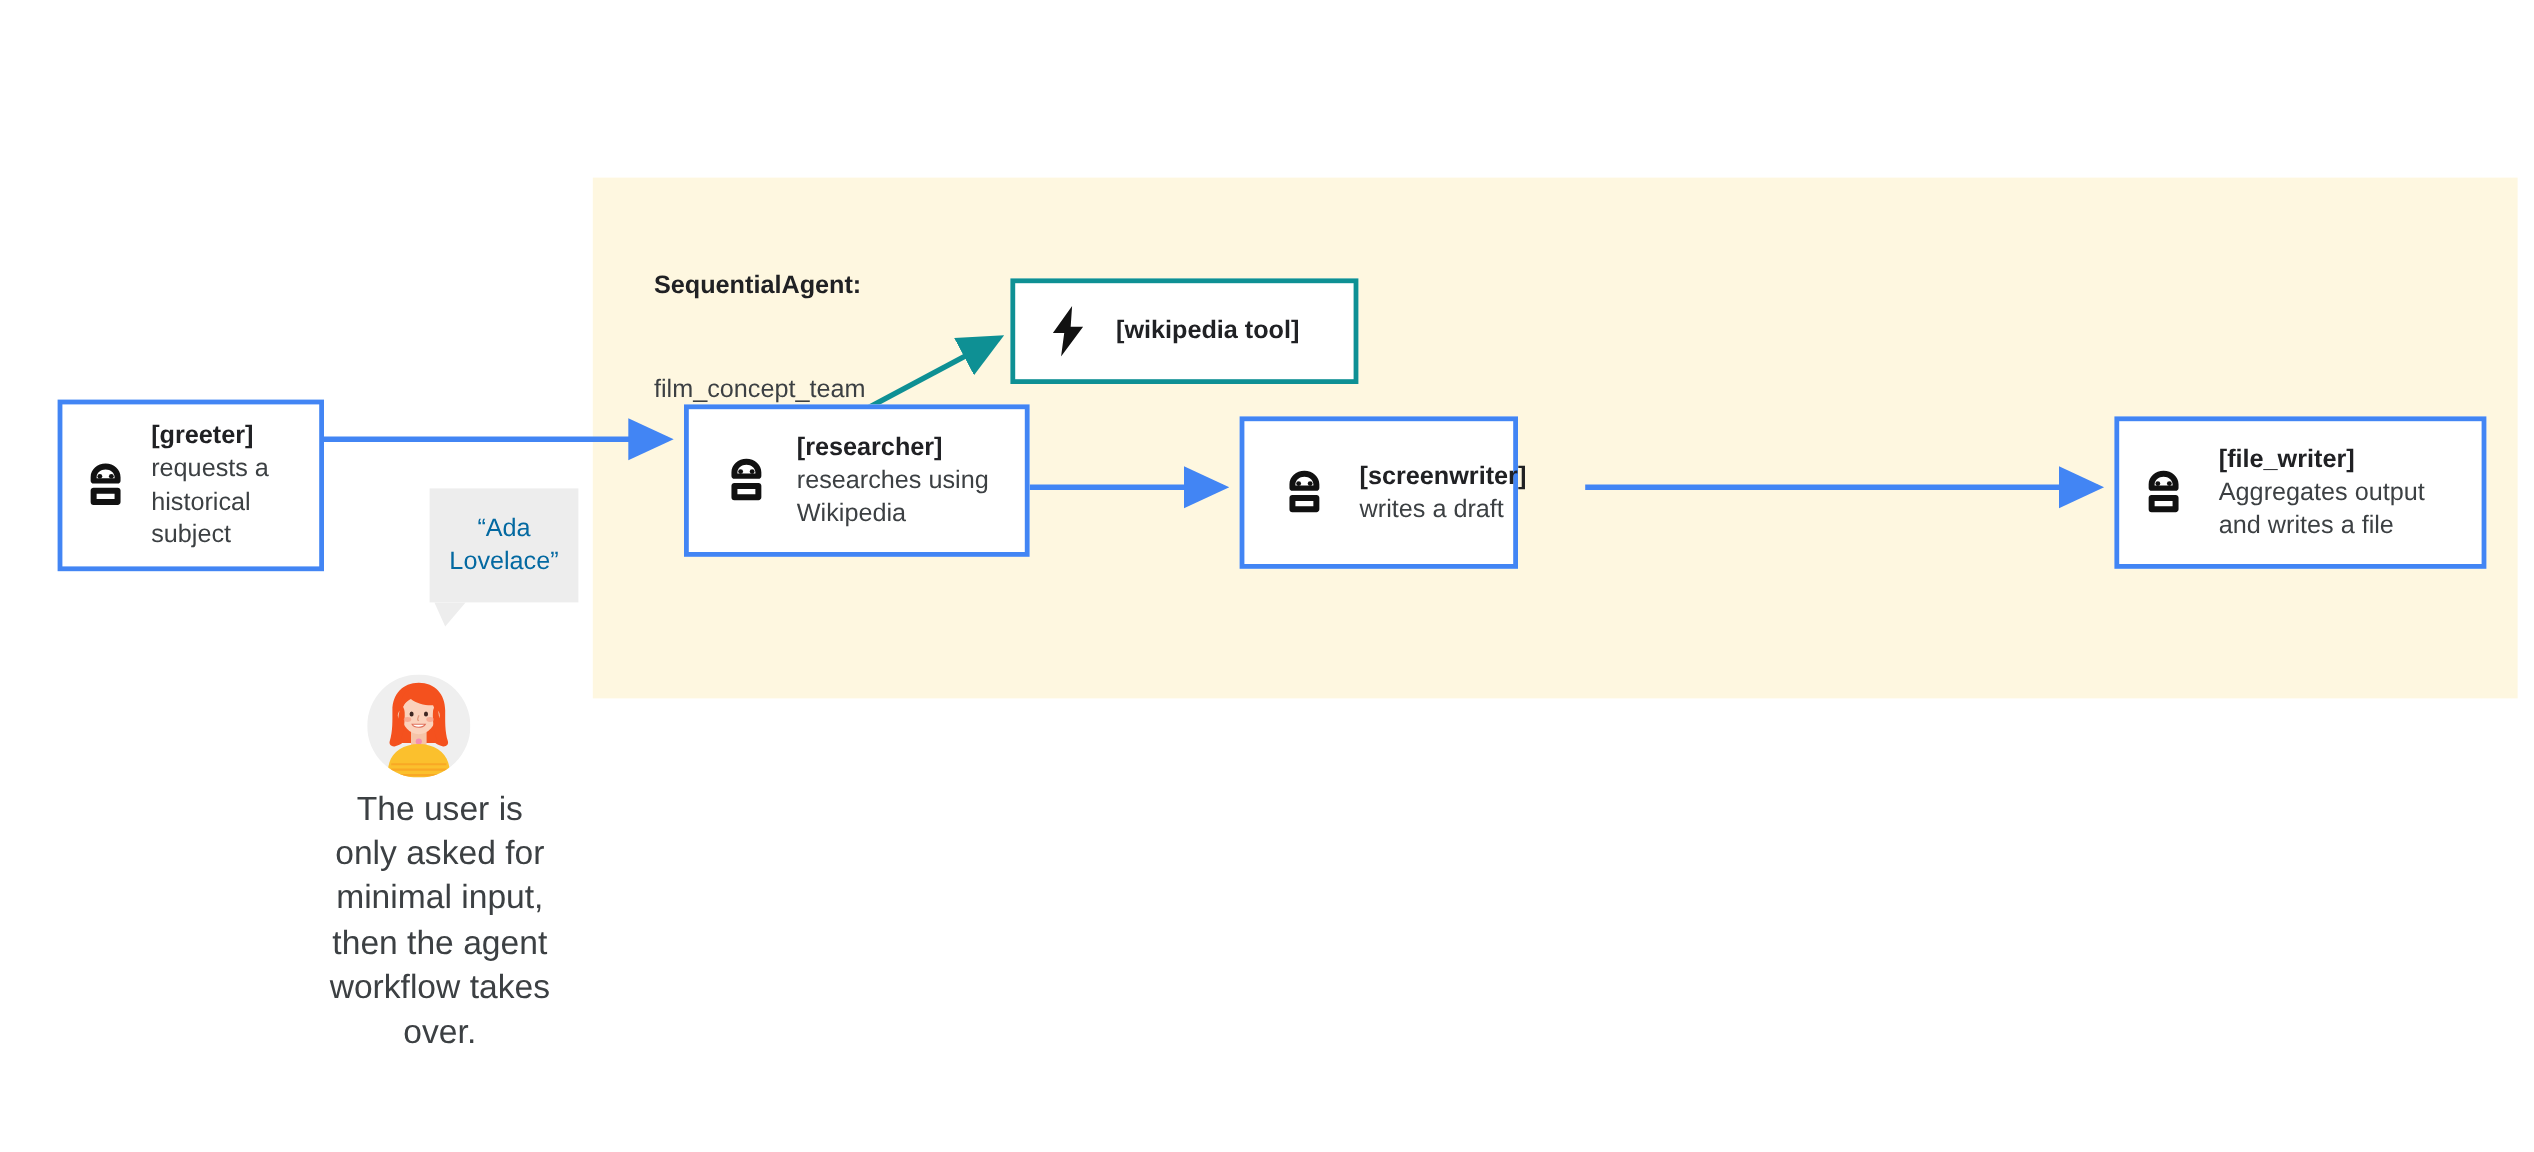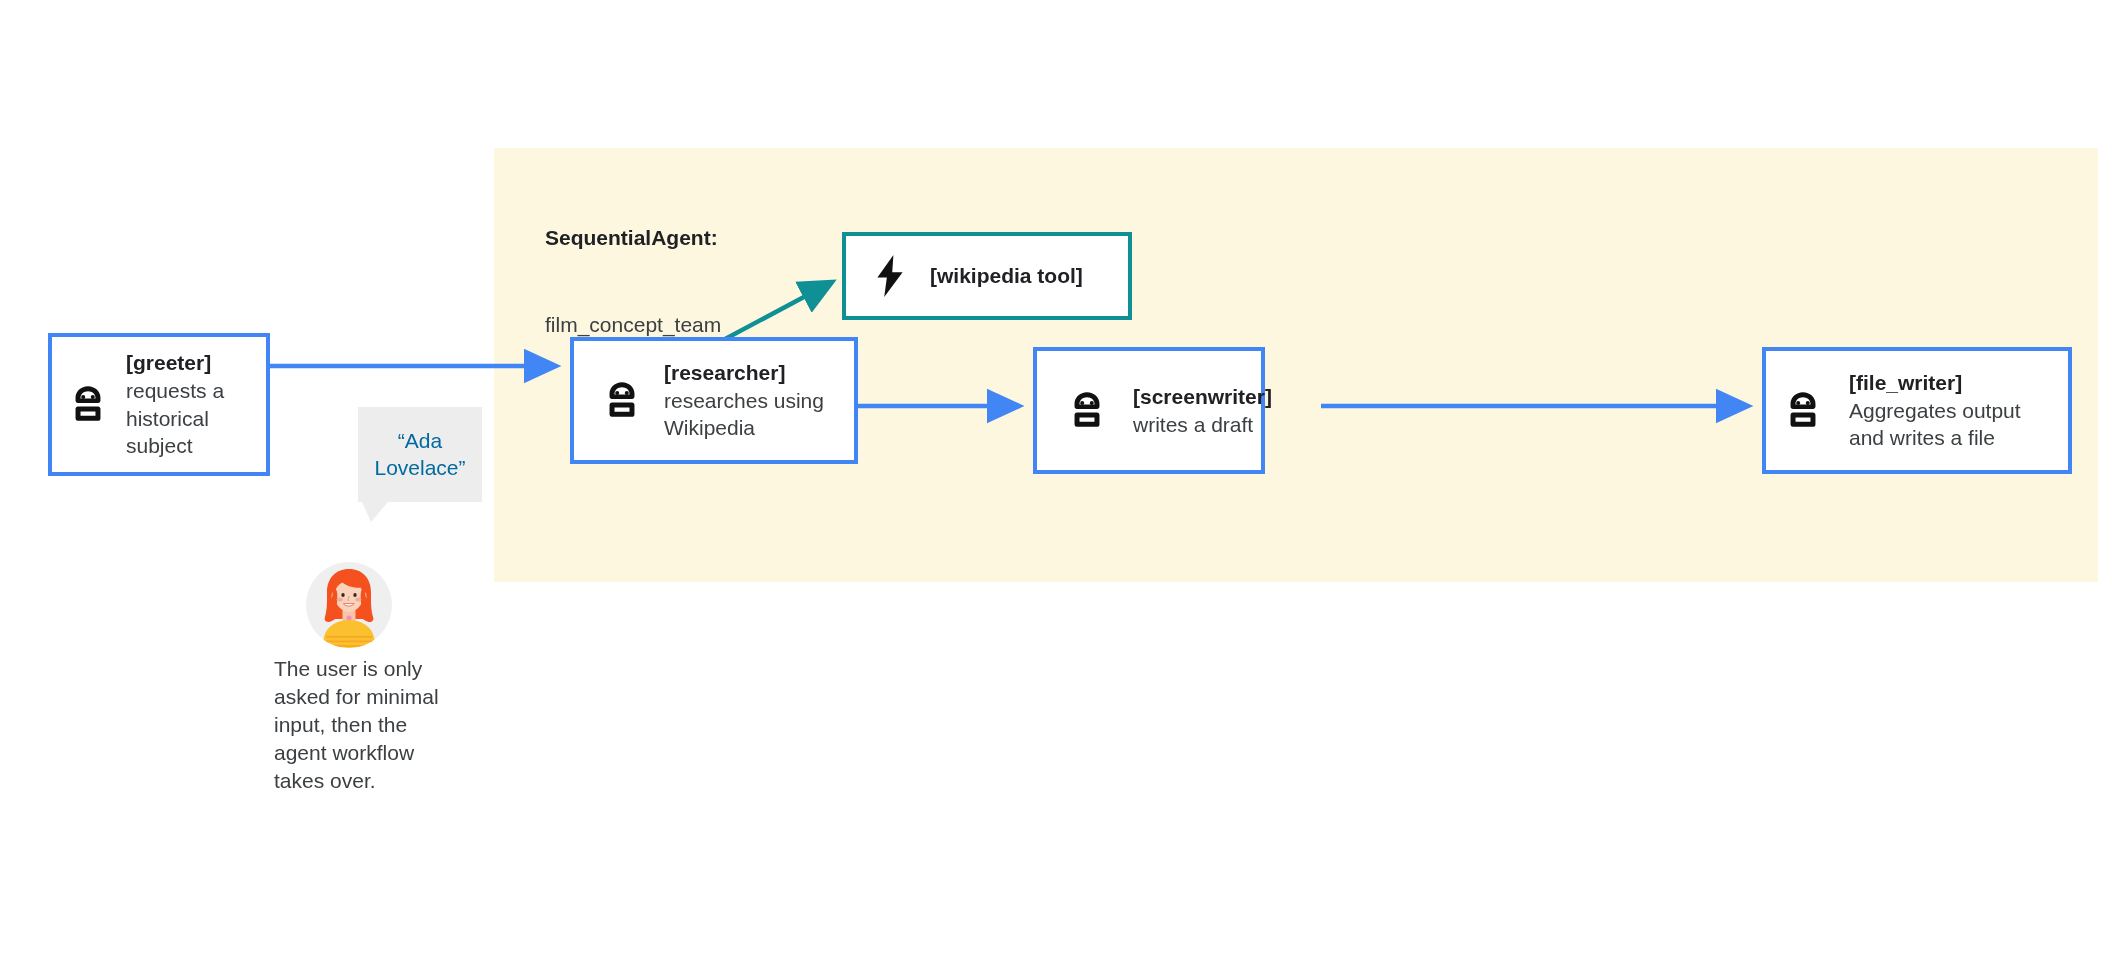--- a/index.html
+++ b/index.html
@@ -153,23 +153,24 @@
     width: 86px;
     height: 86px;
   }
 
   
   .caption {
     position: absolute;
     left: 274px;
     top: 655px;
     width: 185px;
-    font-size: 21px;
+    font-size: 28px;
     line-height: 1.33;
     color: #3c4043;
+    text-align: center;
   }
 
   
   #connectors {
     position: absolute;
     left: 0; top: 0;
     width: 2112px;
     height: 960px;
     pointer-events: none;
   }

